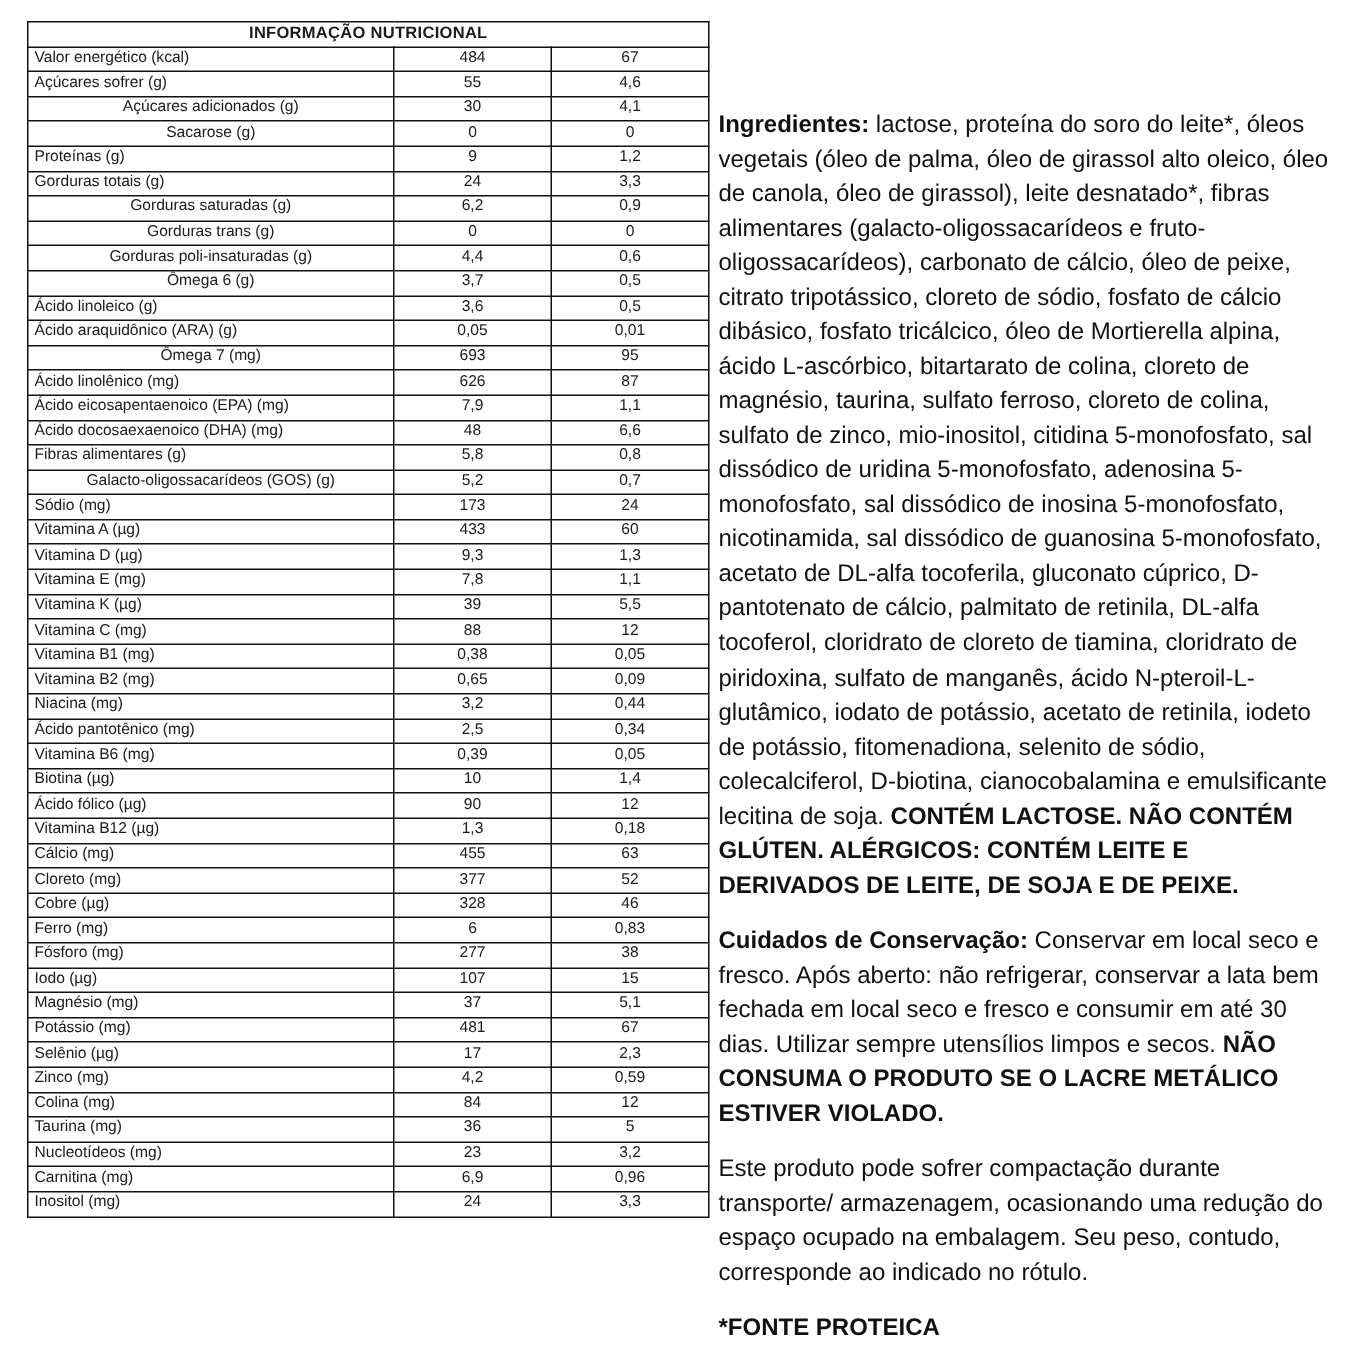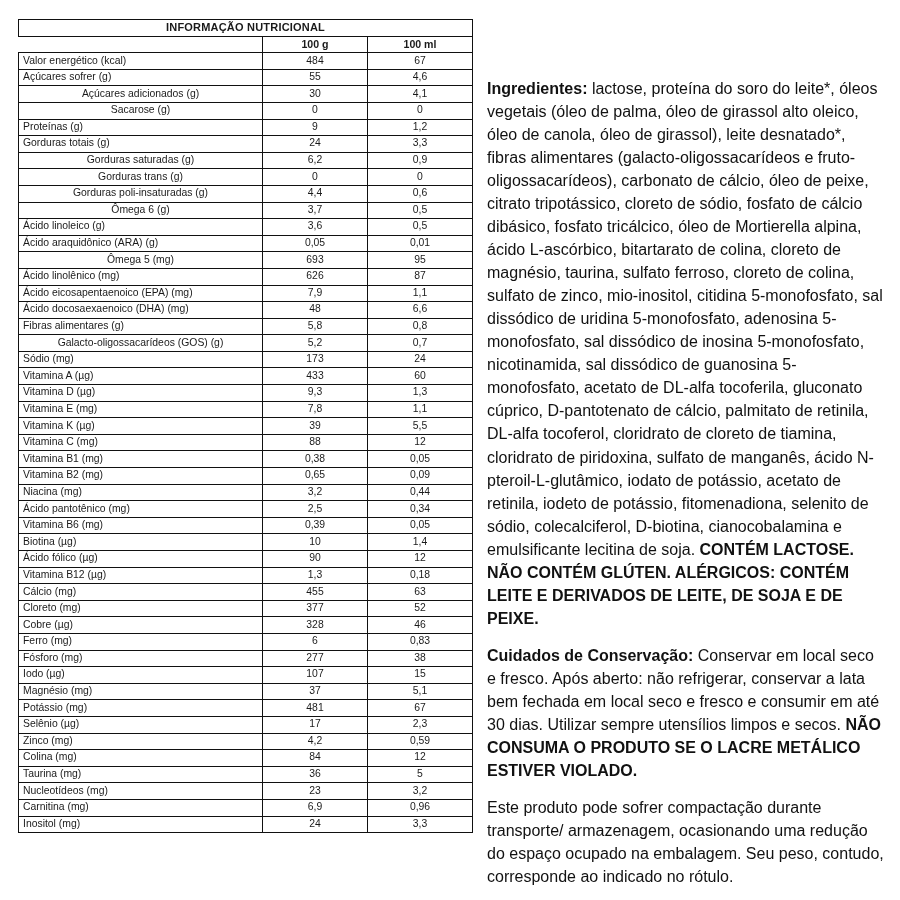--- a/index.html
+++ b/index.html
@@ -7,22 +7,22 @@
     margin: 0; padding: 0;
     width: 900px; height: 900px;
     background: #ffffff;
     font-family: "Liberation Sans", sans-serif;
     color: #1a1a1a;
   }
   #page {
     position: relative;
     width: 900px; height: 900px;
     display: flex;
-    padding: 19px 8px 8px 18px;
-    gap: 14px;
+    padding: 14px 8px 8px 18px;
+    gap: 6px;
   }
 
   
   #table-panel {
     width: 455px;
     flex: 0 0 455px;
   }
   table.nutri {
     width: 100%;
     border-collapse: collapse;
@@ -71,25 +71,20 @@
 <body>
 
 <div id="page">
 
   <div id="table-panel">
     <table class="nutri">
       <thead>
         <tr>
           <th class="title-cell" colspan="3">INFORMAÇÃO NUTRICIONAL</th>
         </tr>
-        <tr>
-          <th class="nocell"></th>
-          <th class="hdr val">100 g</th>
-          <th class="hdr val">100 ml</th>
-        </tr>
       </thead>
       <tbody id="tbody">
           <tr>
             <td class="lbl">Valor energético (kcal)</td>
             <td class="val">484</td>
             <td class="val">67</td>
           </tr>
           <tr>
             <td class="lbl">Açúcares sofrer (g)</td>
             <td class="val">55</td>
@@ -139,21 +134,21 @@
             <td class="lbl ind2">Ácido linoleico (g)</td>
             <td class="val">3,6</td>
             <td class="val">0,5</td>
           </tr>
           <tr>
             <td class="lbl ind2">Ácido araquidônico (ARA) (g)</td>
             <td class="val">0,05</td>
             <td class="val">0,01</td>
           </tr>
           <tr>
-            <td class="lbl ind1">Ômega 5 (mg)</td>
+            <td class="lbl ind1">Ômega 7 (mg)</td>
             <td class="val">693</td>
             <td class="val">95</td>
           </tr>
           <tr>
             <td class="lbl ind2">Ácido linolênico (mg)</td>
             <td class="val">626</td>
             <td class="val">87</td>
           </tr>
           <tr>
             <td class="lbl ind2">Ácido eicosapentaenoico (EPA) (mg)</td>

